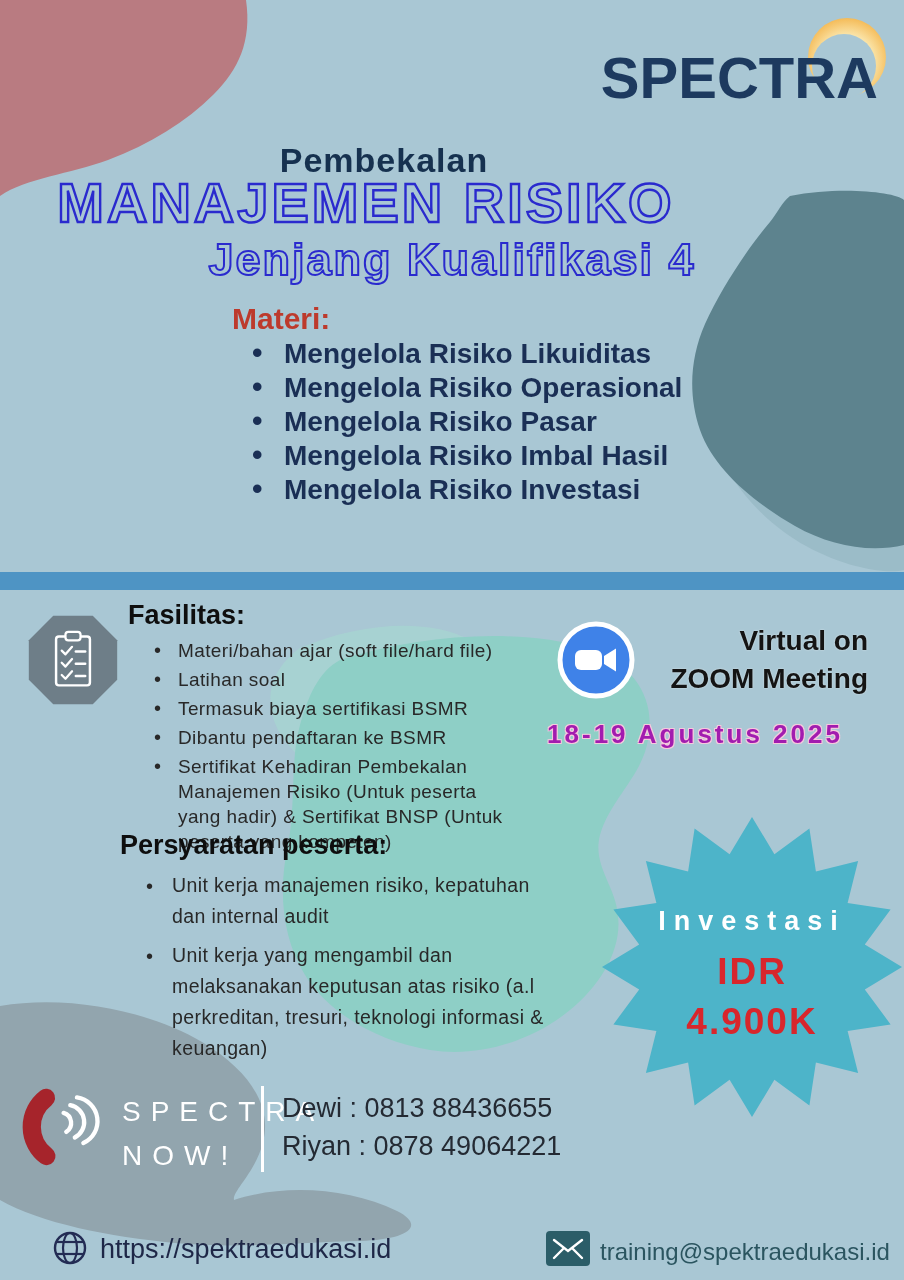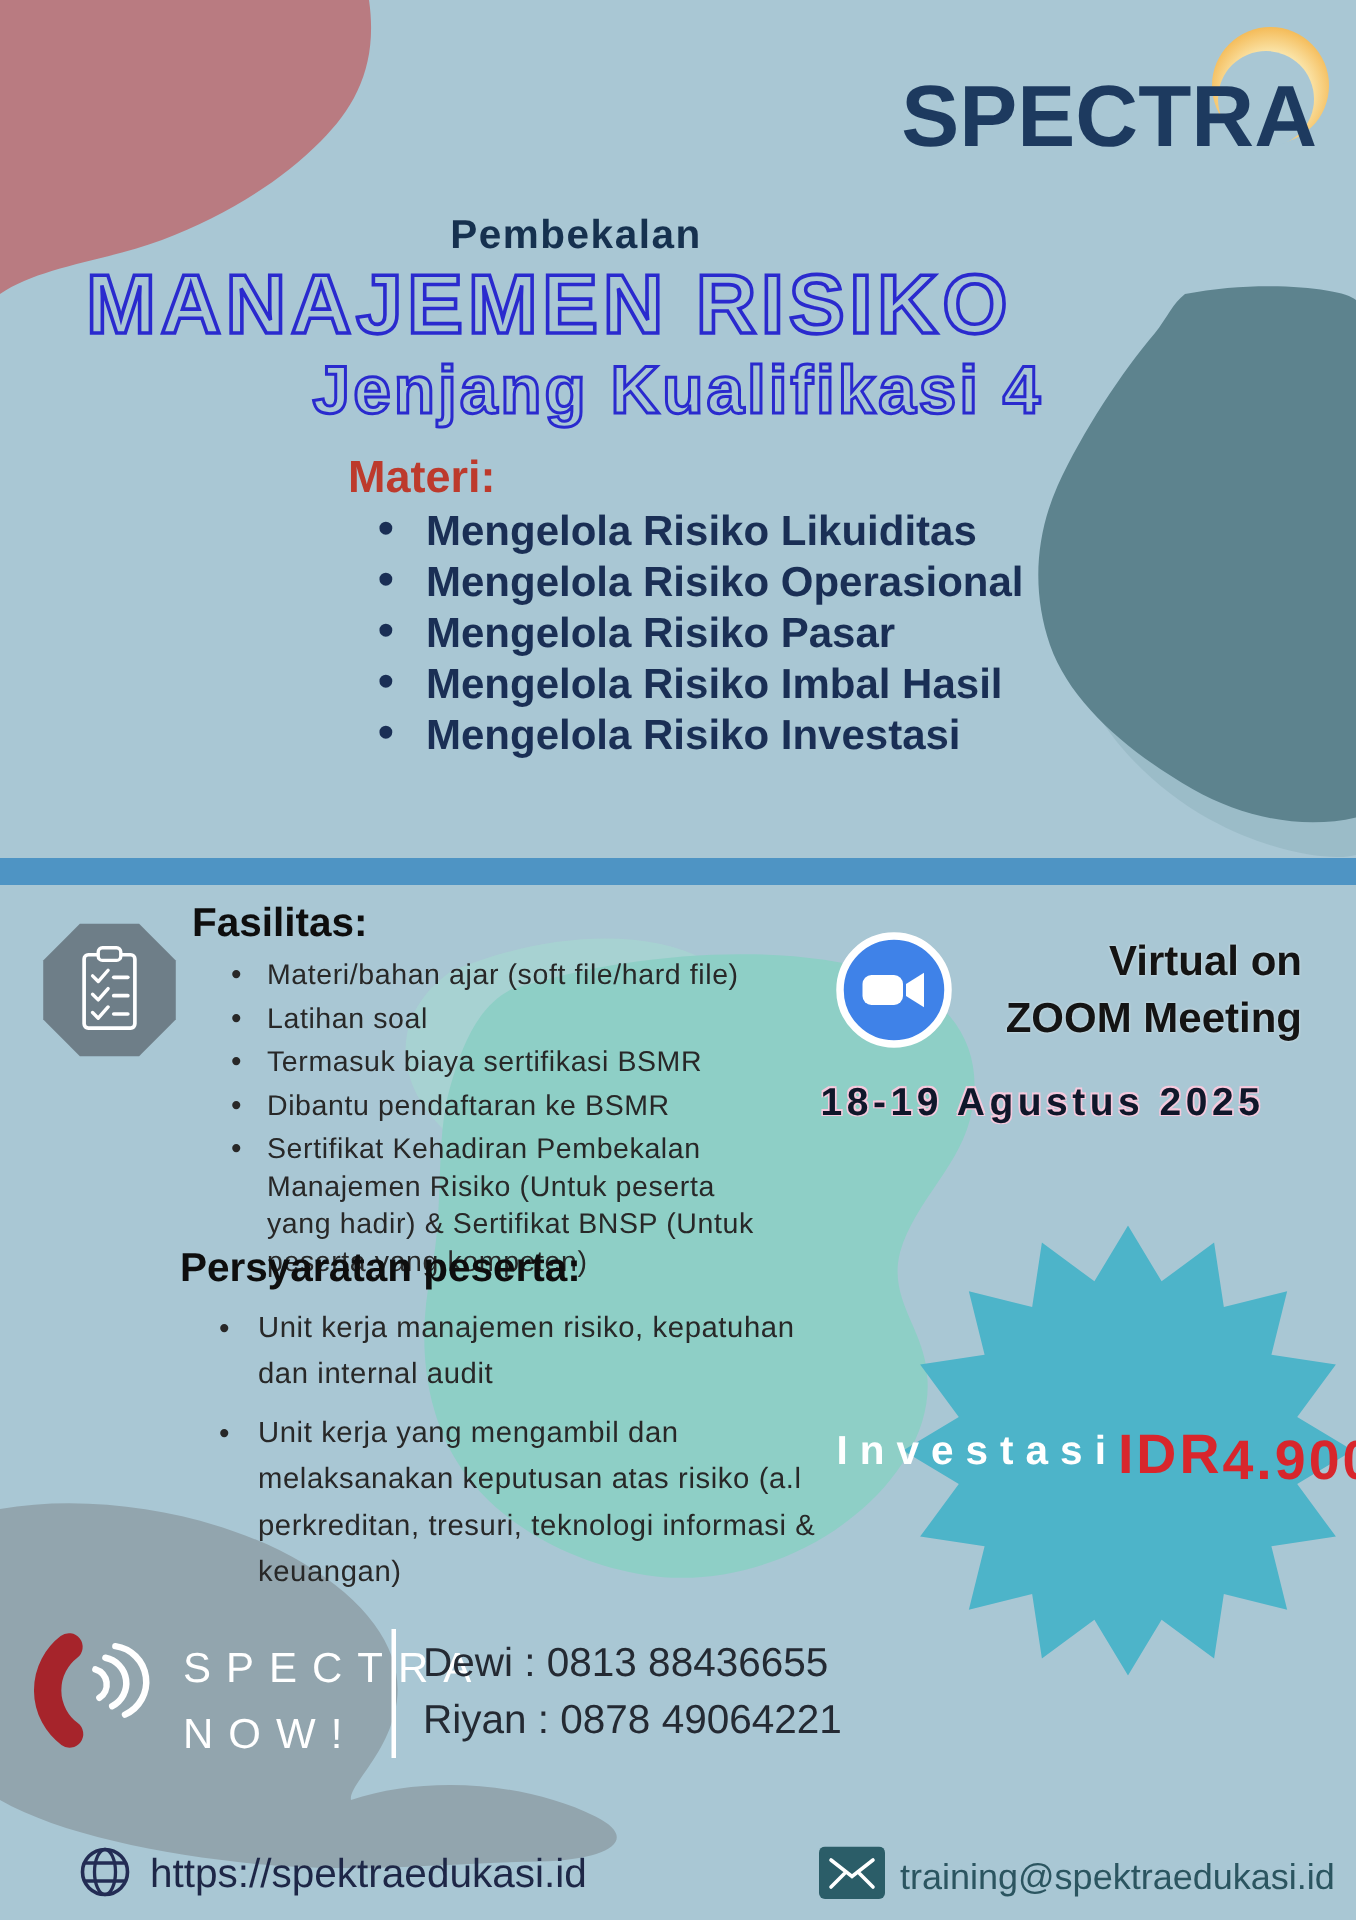--- a/index.html
+++ b/index.html
@@ -27,21 +27,21 @@
     position:absolute; inset:0; border-radius:50%;
     background:radial-gradient(circle at 50% 55%, #fffdf2 0%, #fbe9b2 42%, #f4b852 76%, #eb9c2c 100%);
   }
   .sun .cut {
     position:absolute; left:4px; top:16px; width:64px; height:64px;
     border-radius:50%; background:#a9c7d4;
   }
 
   .kicker {
     position:absolute; top:141px; left:0; width:768px; text-align:center;
-    font-size:27px; font-weight:700; color:#16314f; letter-spacing:1px;
+    font-size:34px; font-weight:700; color:#16314f; letter-spacing:1px;
   }
   .title-outline {
     position:absolute; top:170px; left:0; width:732px; text-align:center;
     font-size:56px; font-weight:700; letter-spacing:3px;
     color:transparent; -webkit-text-stroke:2.4px #2a2ace;
   }
   .subtitle-outline {
     position:absolute; top:234px; left:0; width:904px; text-align:center;
     font-size:45px; font-weight:700; letter-spacing:2px;
     color:transparent; -webkit-text-stroke:2px #2a2ace;
@@ -78,29 +78,29 @@
 
   
   .zoom-badge { position:absolute; left:556px; top:620px; width:80px; height:80px; }
   .virtual-text {
     position:absolute; left:640px; top:622px; width:228px; text-align:right;
     font-size:28px; font-weight:800; color:#141414; line-height:38px;
     text-shadow:0 0 2px rgba(255,255,255,0.6);
   }
   .event-date {
     position:absolute; left:486px; top:719px; width:418px; text-align:center;
-    font-size:26px; font-weight:800; letter-spacing:3px; color:#0f172a;
+    font-size:26px; font-weight:800; letter-spacing:3px; color:#a21caf;
     text-shadow:-1px -1px 0 #f6c9dd, 1px 1px 0 #f6c9dd, -1px 1px 0 #f6c9dd, 1px -1px 0 #f6c9dd;
   }
 
   
   .burst-wrap { position:absolute; left:602px; top:817px; width:300px; height:300px; }
   .burst-text {
     position:absolute; left:602px; top:817px; width:300px; height:300px;
-    display:flex; flex-direction:row; align-items:center; justify-content:center;
+    display:flex; flex-direction:column; align-items:center; justify-content:center;
     padding-top:14px; z-index:2;
   }
   .inv-label { font-size:27px; font-weight:700; color:#ffffff; letter-spacing:8px; margin-bottom:14px; }
   .inv-cur { font-size:37px; font-weight:800; color:#d8262c; letter-spacing:2px; margin-bottom:8px; }
   .inv-amt { font-size:37px; font-weight:800; color:#d8262c; letter-spacing:2px; }
 
   
   .phone-wrap { position:absolute; left:18px; top:1082px; width:96px; height:96px; }
   .contact-heading {
     position:absolute; left:122px; top:1090px;

